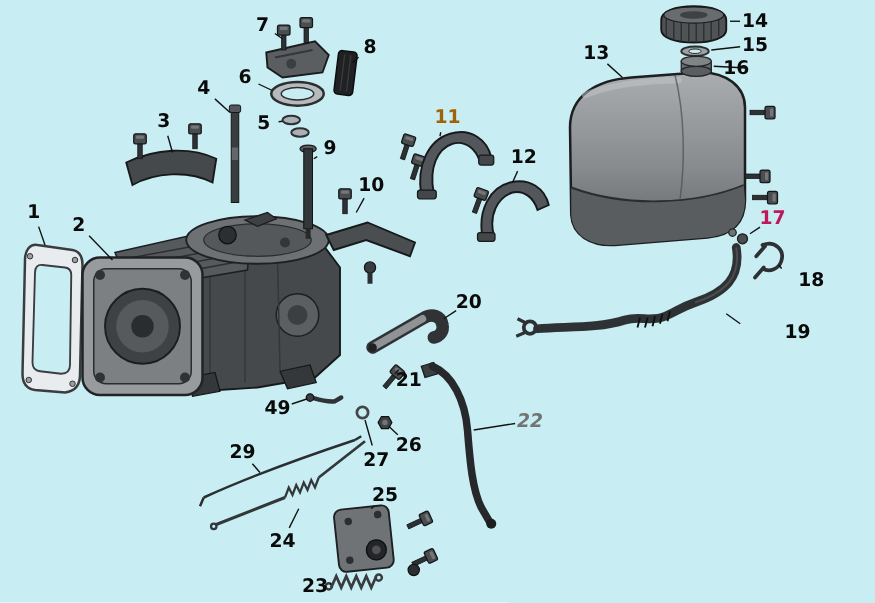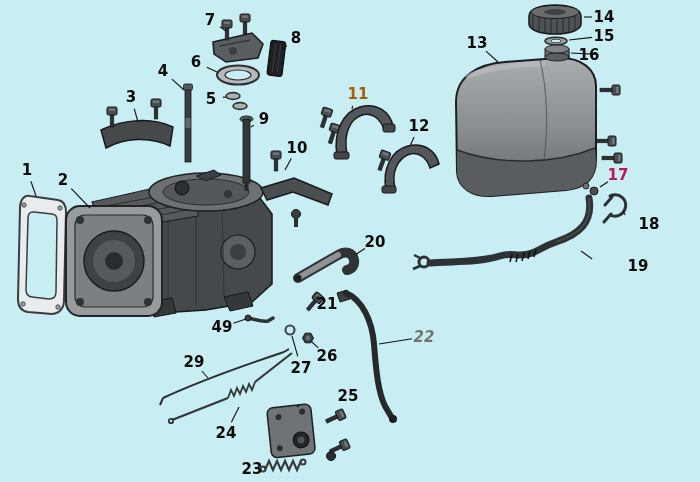--- a/index.html
+++ b/index.html
@@ -304,19 +304,19 @@
       <div class="callout" style="left: 604px; top: 36px; color: rgb(10, 10, 10);">15</div>
       <div class="callout" style="left: 589px; top: 55px; color: rgb(10, 10, 10);">16</div>
       <div class="callout" style="left: 618px; top: 175px; color: #be185d;">17</div>
       <div class="callout" style="left: 633px; top: 224px; color: rgb(10, 10, 10); margin-left: 16px;">18</div>
       <div class="callout" style="left: 602px; top: 266px; color: rgb(10, 10, 10); margin-left: 36px;">19</div>
       <div class="callout" style="left: 375px; top: 242px; color: rgb(10, 10, 10);">20</div>
       <div class="callout" style="left: 327px; top: 304px; color: rgb(10, 10, 10);">21</div>
       <div class="callout" style="left: 424px; top: 337px; color: #737373; font-style: italic;">22</div>
       <div class="callout" style="left: 252px; top: 469px; color: rgb(10, 10, 10); text-align: right;">23</div>
       <div class="callout" style="left: 226px; top: 433px; color: rgb(10, 10, 10);">24</div>
-      <div class="callout" style="left: 308px; top: 396px; color: rgb(10, 10, 10); margin-left: 40px;">25</div>
+      <div class="callout" style="left: 308px; top: 396px; color: rgb(10, 10, 10);">25</div>
       <div class="callout" style="left: 327px; top: 356px; color: rgb(10, 10, 10);">26</div>
       <div class="callout" style="left: 301px; top: 368px; color: rgb(10, 10, 10);">27</div>
       <div class="callout" style="left: 222px; top: 327px; color: rgb(10, 10, 10);">49</div>
       <div class="callout" style="left: 194px; top: 362px; color: rgb(10, 10, 10);">29</div>
     </div>
 </div>
 
 </body></html>

